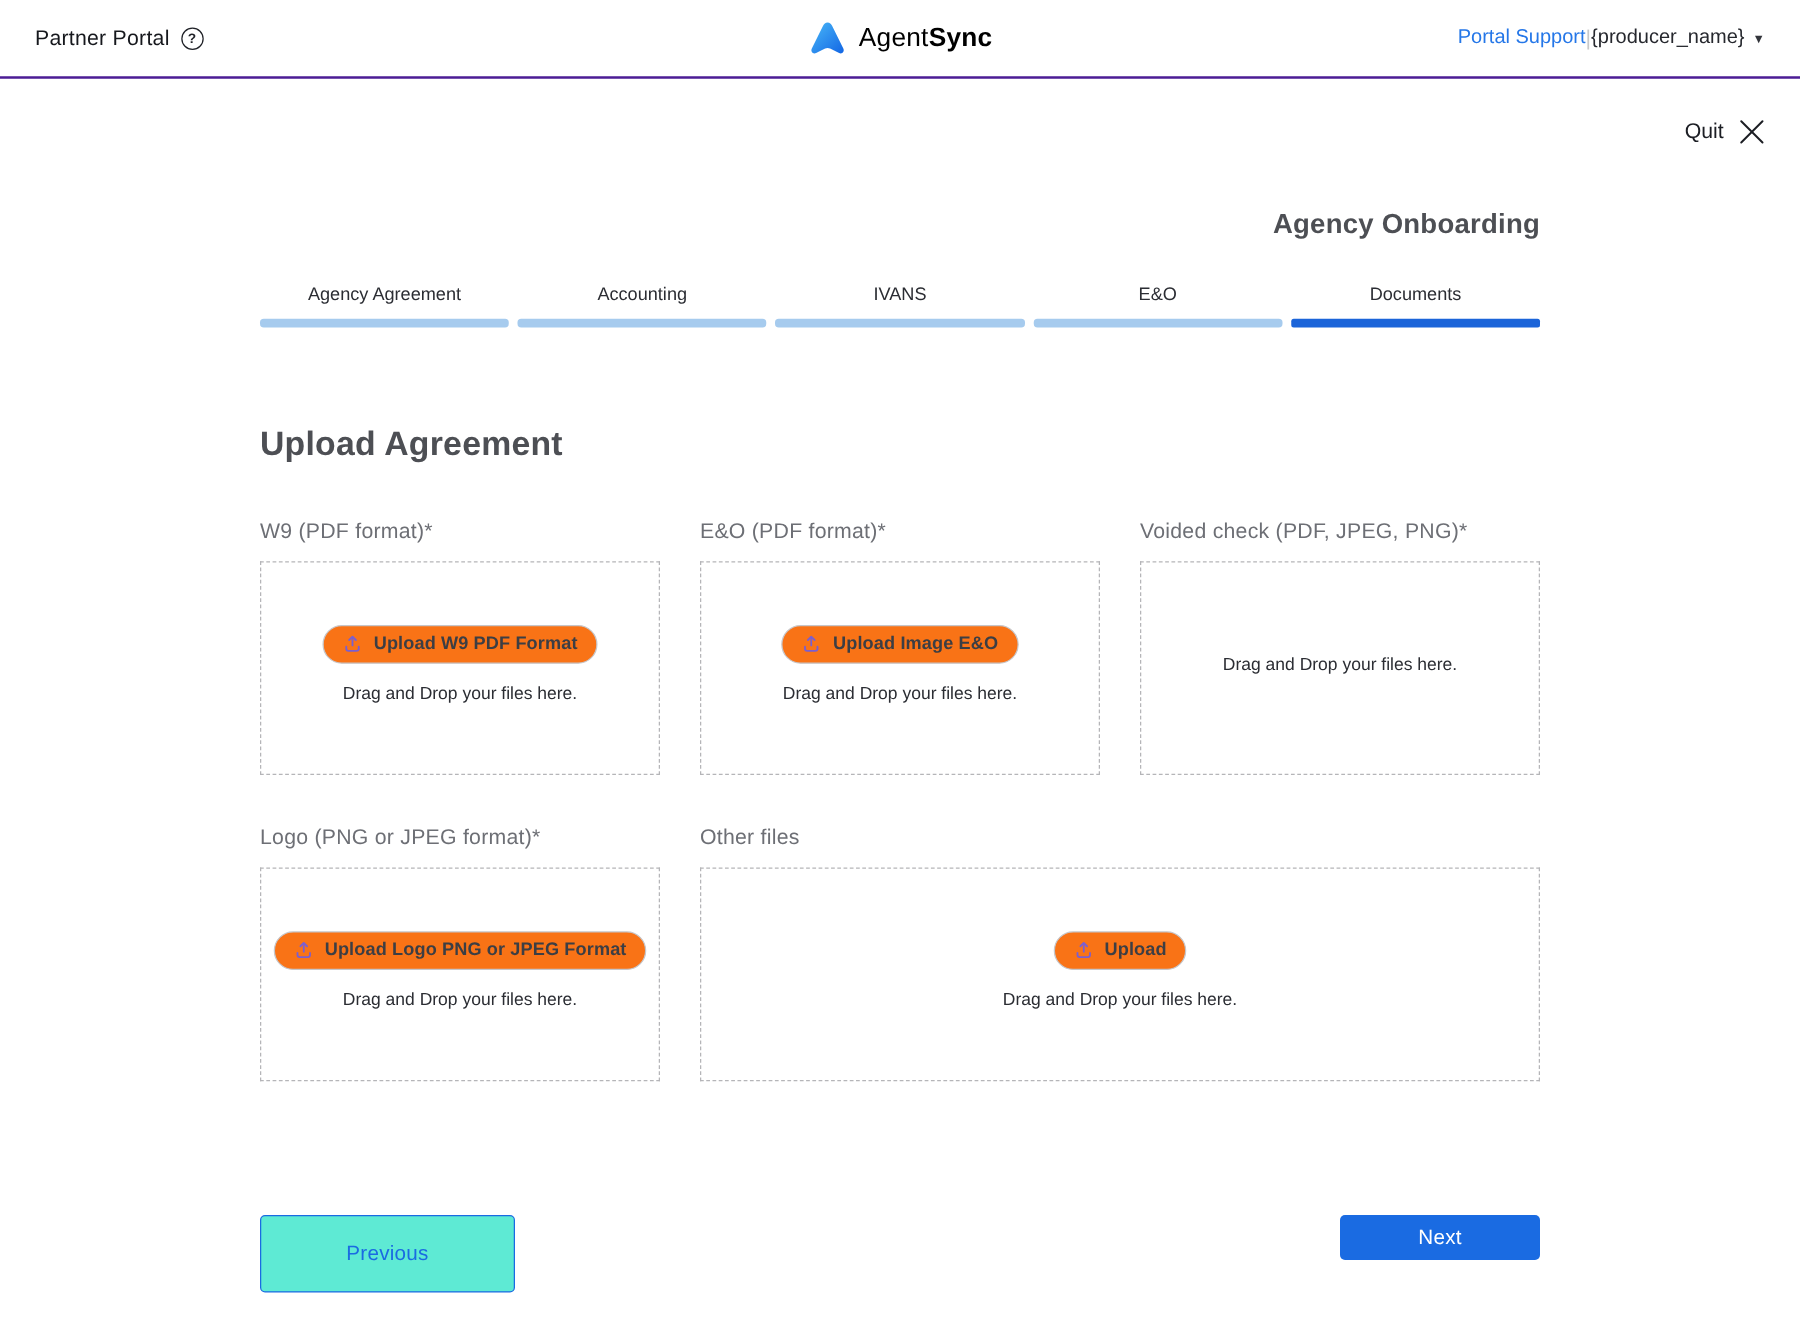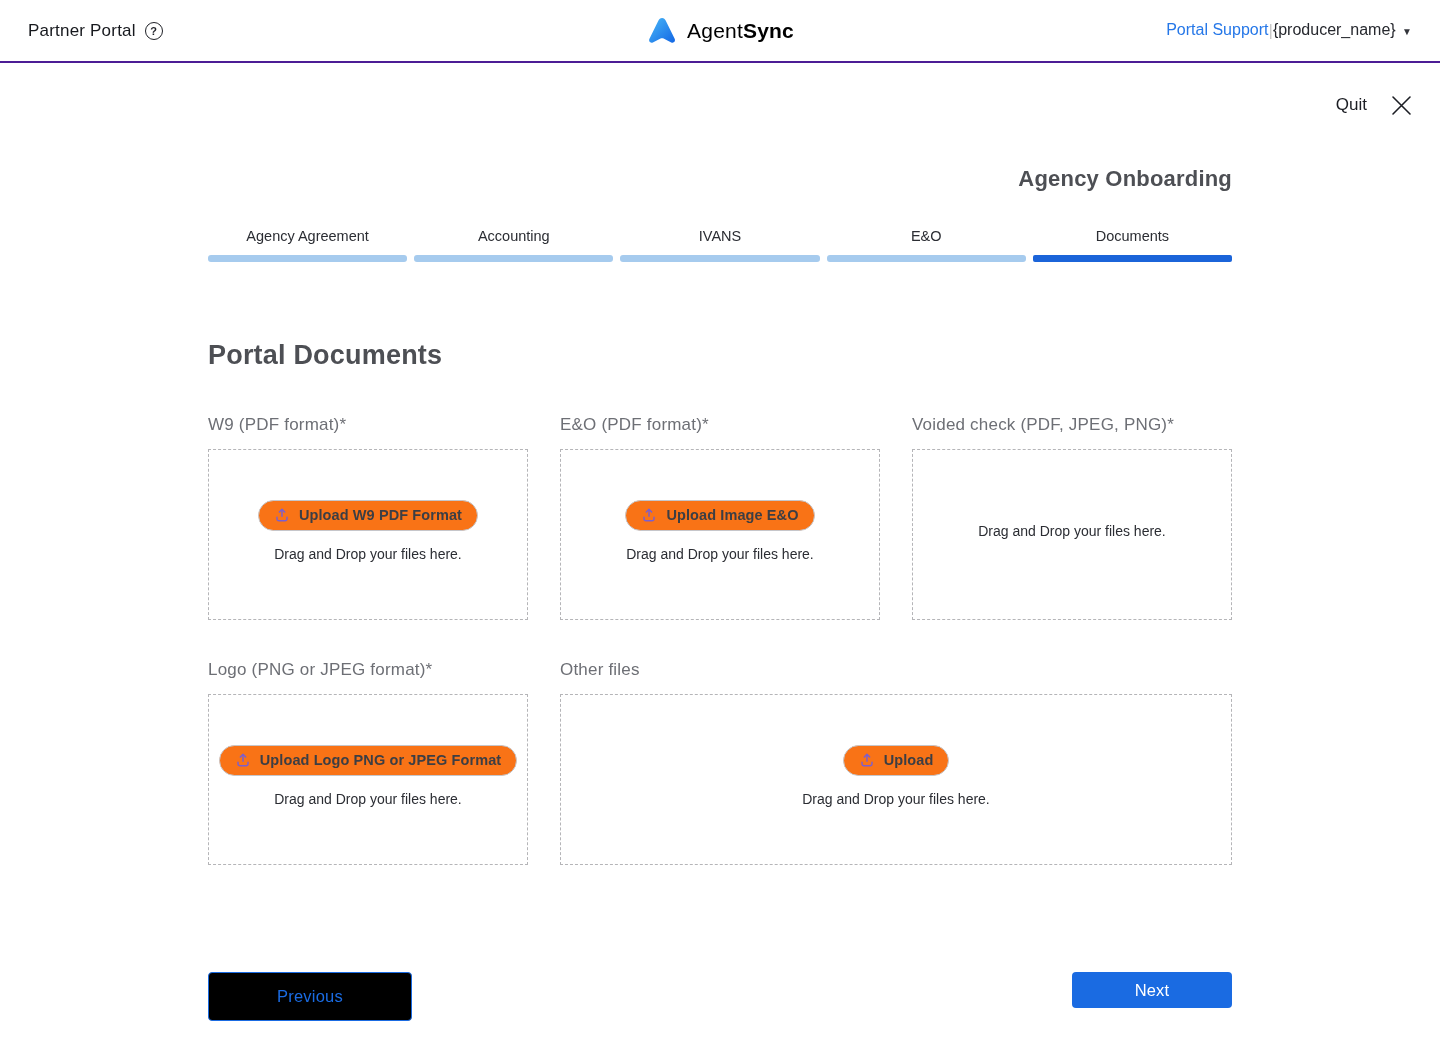--- a/index.html
+++ b/index.html
@@ -57,21 +57,21 @@
   .portal-support { color: #2577e8; cursor: pointer; text-decoration: none; }
   .pipe { color: #c9c9c9; font-size: 17px; }
   .producer { color: #26282e; }
   .caret { font-size: 10px; color: #33353b; margin-left: 2px; }
 
   
   .quit-row {
     display: flex;
     justify-content: flex-end;
     align-items: center;
-    gap: 24px;
+    gap: 12px;
     padding: 28px 28px 0 0;
     height: 56px;
   }
   .quit-label { font-size: 17px; color: #1c1e24; cursor: pointer; }
   .close-x { width: 21px; height: 21px; cursor: pointer; display: inline-flex; }
 
   
   .container { width: 1024px; margin: 0 auto; }
   .wizard-title {
     text-align: right;
@@ -162,22 +162,22 @@
     padding-bottom: 40px;
   }
   .btn {
     font-family: "Liberation Sans", sans-serif;
     font-size: 16.5px;
     border-radius: 4px;
     cursor: pointer;
     letter-spacing: .2px;
   }
   .btn-previous {
-    width: 204px; height: 49px;
-    background: #000000;
+    width: 204px; height: 62px;
+    background: #5eead4;
     color: #1a6be2;
     border: 1.6px solid #1a6be2;
   }
   .btn-next {
     width: 160px; height: 36px;
     background: #1a6be2;
     color: #fff;
     border: none;
   }
 </style>
@@ -241,21 +241,21 @@
     <div class="step">
       <span class="step-label">E&amp;O</span>
       <div class="step-bar"></div>
     </div>
     <div class="step active">
       <span class="step-label">Documents</span>
       <div class="step-bar"></div>
     </div>
   </nav>
 
-  <h2 class="section-title">Portal Documents</h2>
+  <h2 class="section-title">Upload Agreement</h2>
 
   <div class="upload-row row-1">
 
     <div class="upload-field">
       <div class="field-label">W9 (PDF format)*</div>
       <div class="dropzone">
         <button class="upload-btn">
           <span class="upload-icon">
             <svg width="16" height="16" viewBox="0 0 24 24" fill="none" stroke="#7a5fd0" stroke-width="2.2" stroke-linecap="round" stroke-linejoin="round">
                 <path d="M12 14V4"></path>

